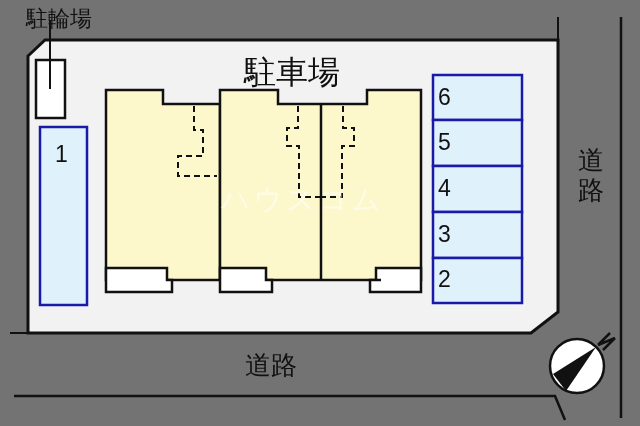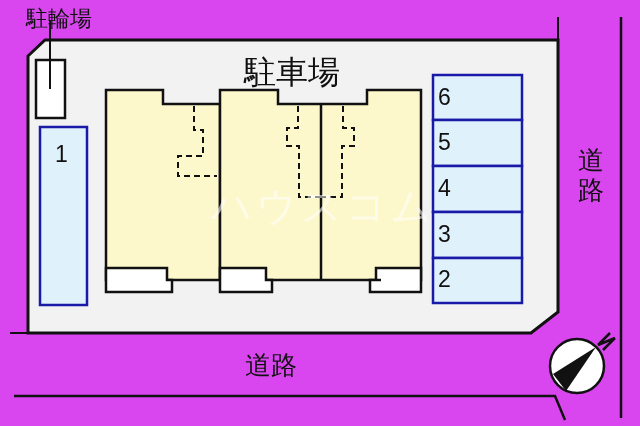--- a/index.html
+++ b/index.html
@@ -1,23 +1,23 @@
 <!DOCTYPE html>
 <html><head>
 <meta charset="utf-8">
 <style>
   html, body { margin: 0; padding: 0; background: #ffffff; }
-  #stage { position: relative; width: 640px; height: 426px; overflow: hidden; background: #d946ef; font-family: "DejaVu Sans", sans-serif; }
+  #stage { position: relative; width: 640px; height: 426px; overflow: hidden; background: #737373; font-family: "DejaVu Sans", sans-serif; }
   svg { position: absolute; left: 0; top: 0; }
   .lbl { position: absolute; color: #111; font-family: "DejaVu Sans", sans-serif; white-space: nowrap; line-height: 1; }
   .lbl-bicycle { left: 26px; top: 8px; font-size: 22px; }
   .lbl-parking { left: 244px; top: 56px; font-size: 32px; }
   .lbl-road-bottom { left: 245px; top: 352px; font-size: 26px; }
   .lbl-road-right { left: 578px; top: 146px; font-size: 26px; width: 30px; line-height: 1.15; white-space: normal; word-break: break-all; }
-  .lbl-watermark { left: 211px; top: 186px; font-size: 40px; color: rgba(255,255,255,0.55); letter-spacing: 4px; }
+  .lbl-watermark { left: 221px; top: 186px; font-size: 28px; color: rgba(255,255,255,0.55); letter-spacing: 4px; }
   .spot-num { position: absolute; font-size: 23px; color: #111; font-family: "Liberation Sans", sans-serif; line-height: 1; }
 </style>
 </head>
 <body>
 
 <div id="stage">
   <svg width="640" height="426" viewBox="0 0 640 426">
 
     <polygon points="28,56 45,40 558,40 558,312 531,333 28,333" fill="#f2f2f2" stroke="#111" stroke-width="3"></polygon>
 

